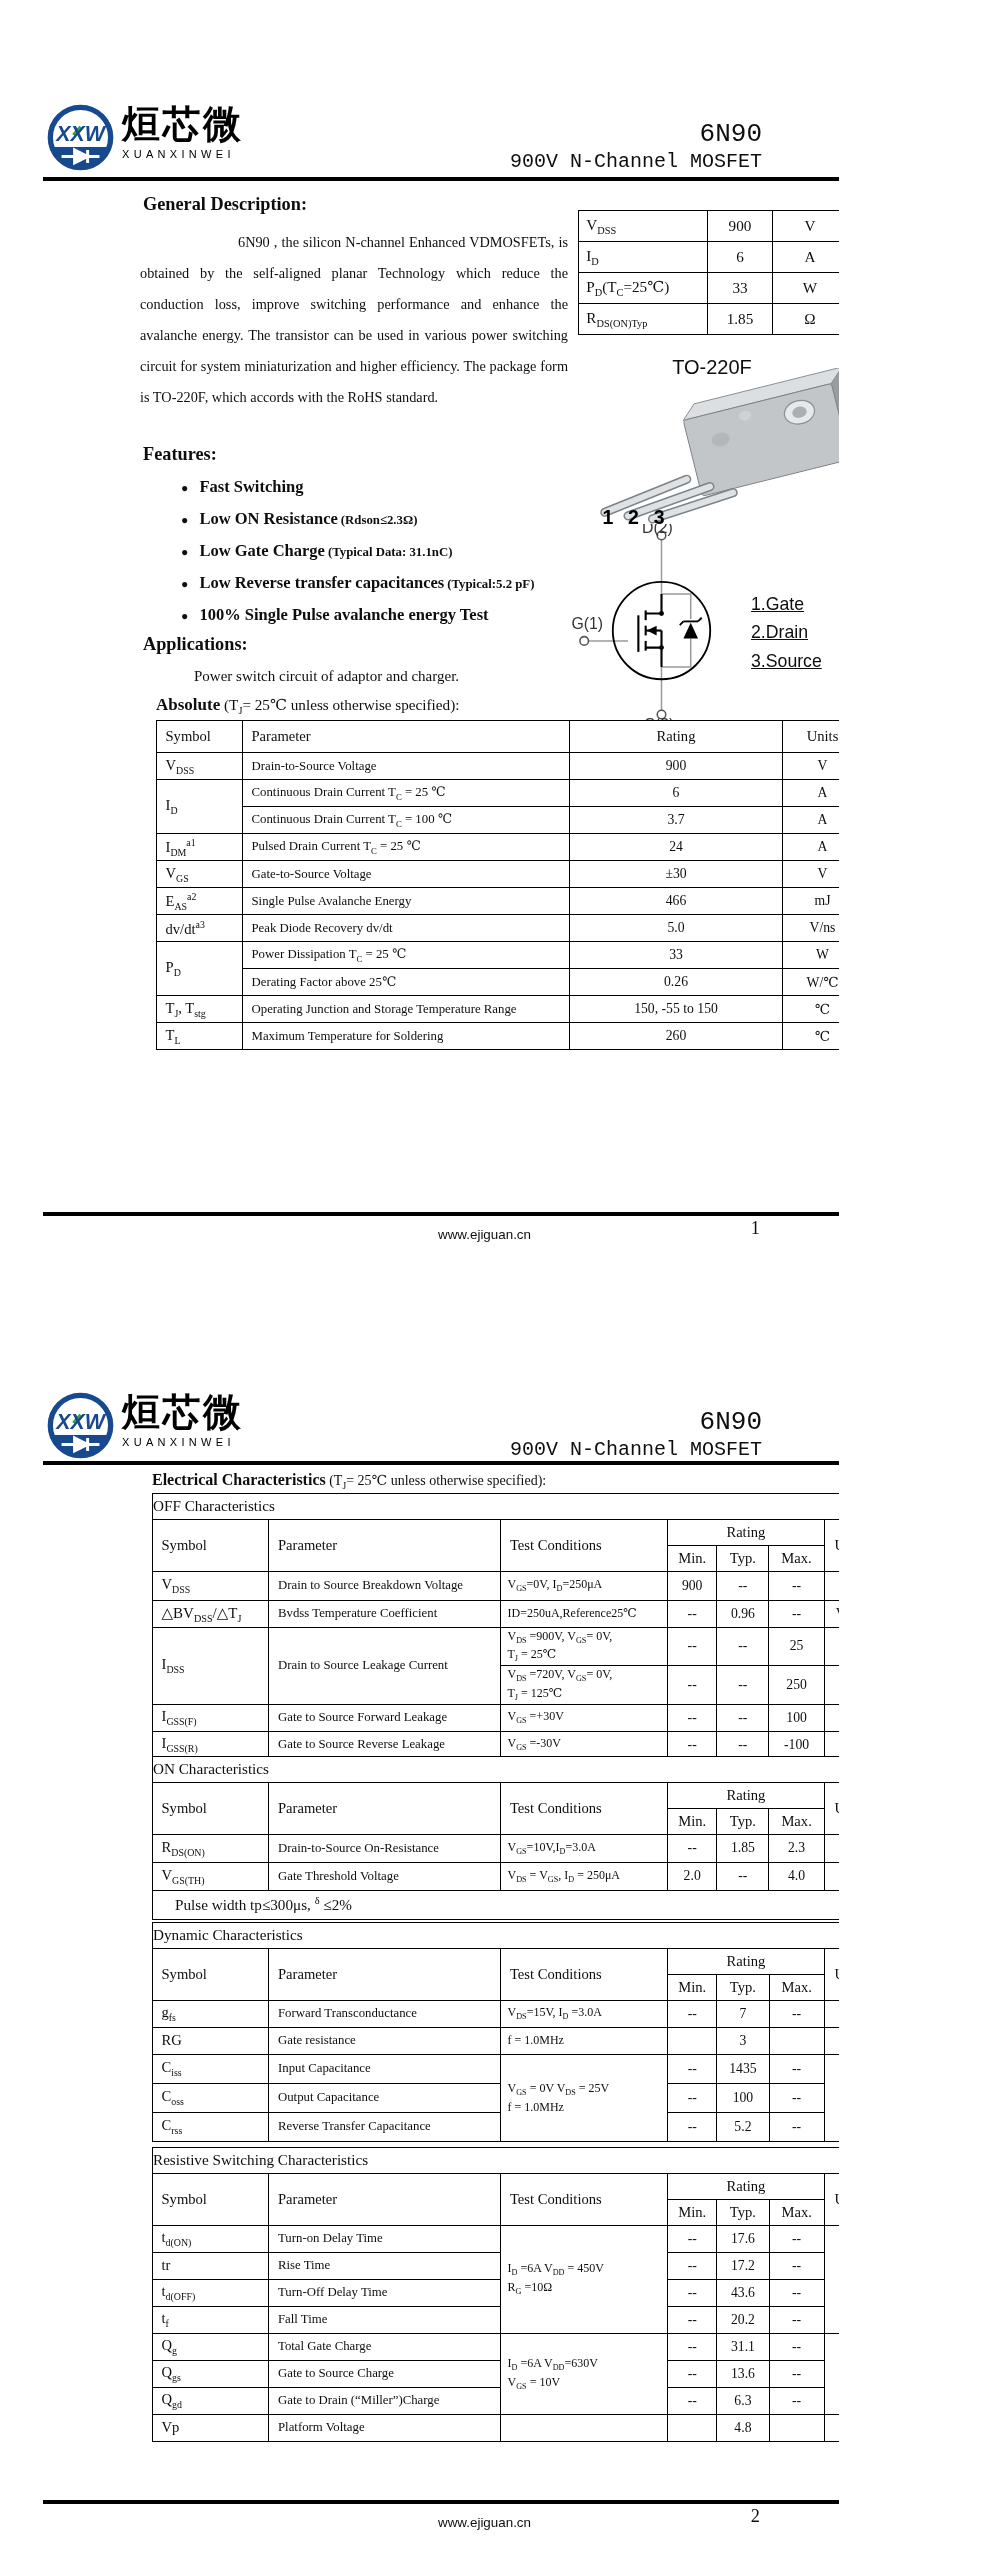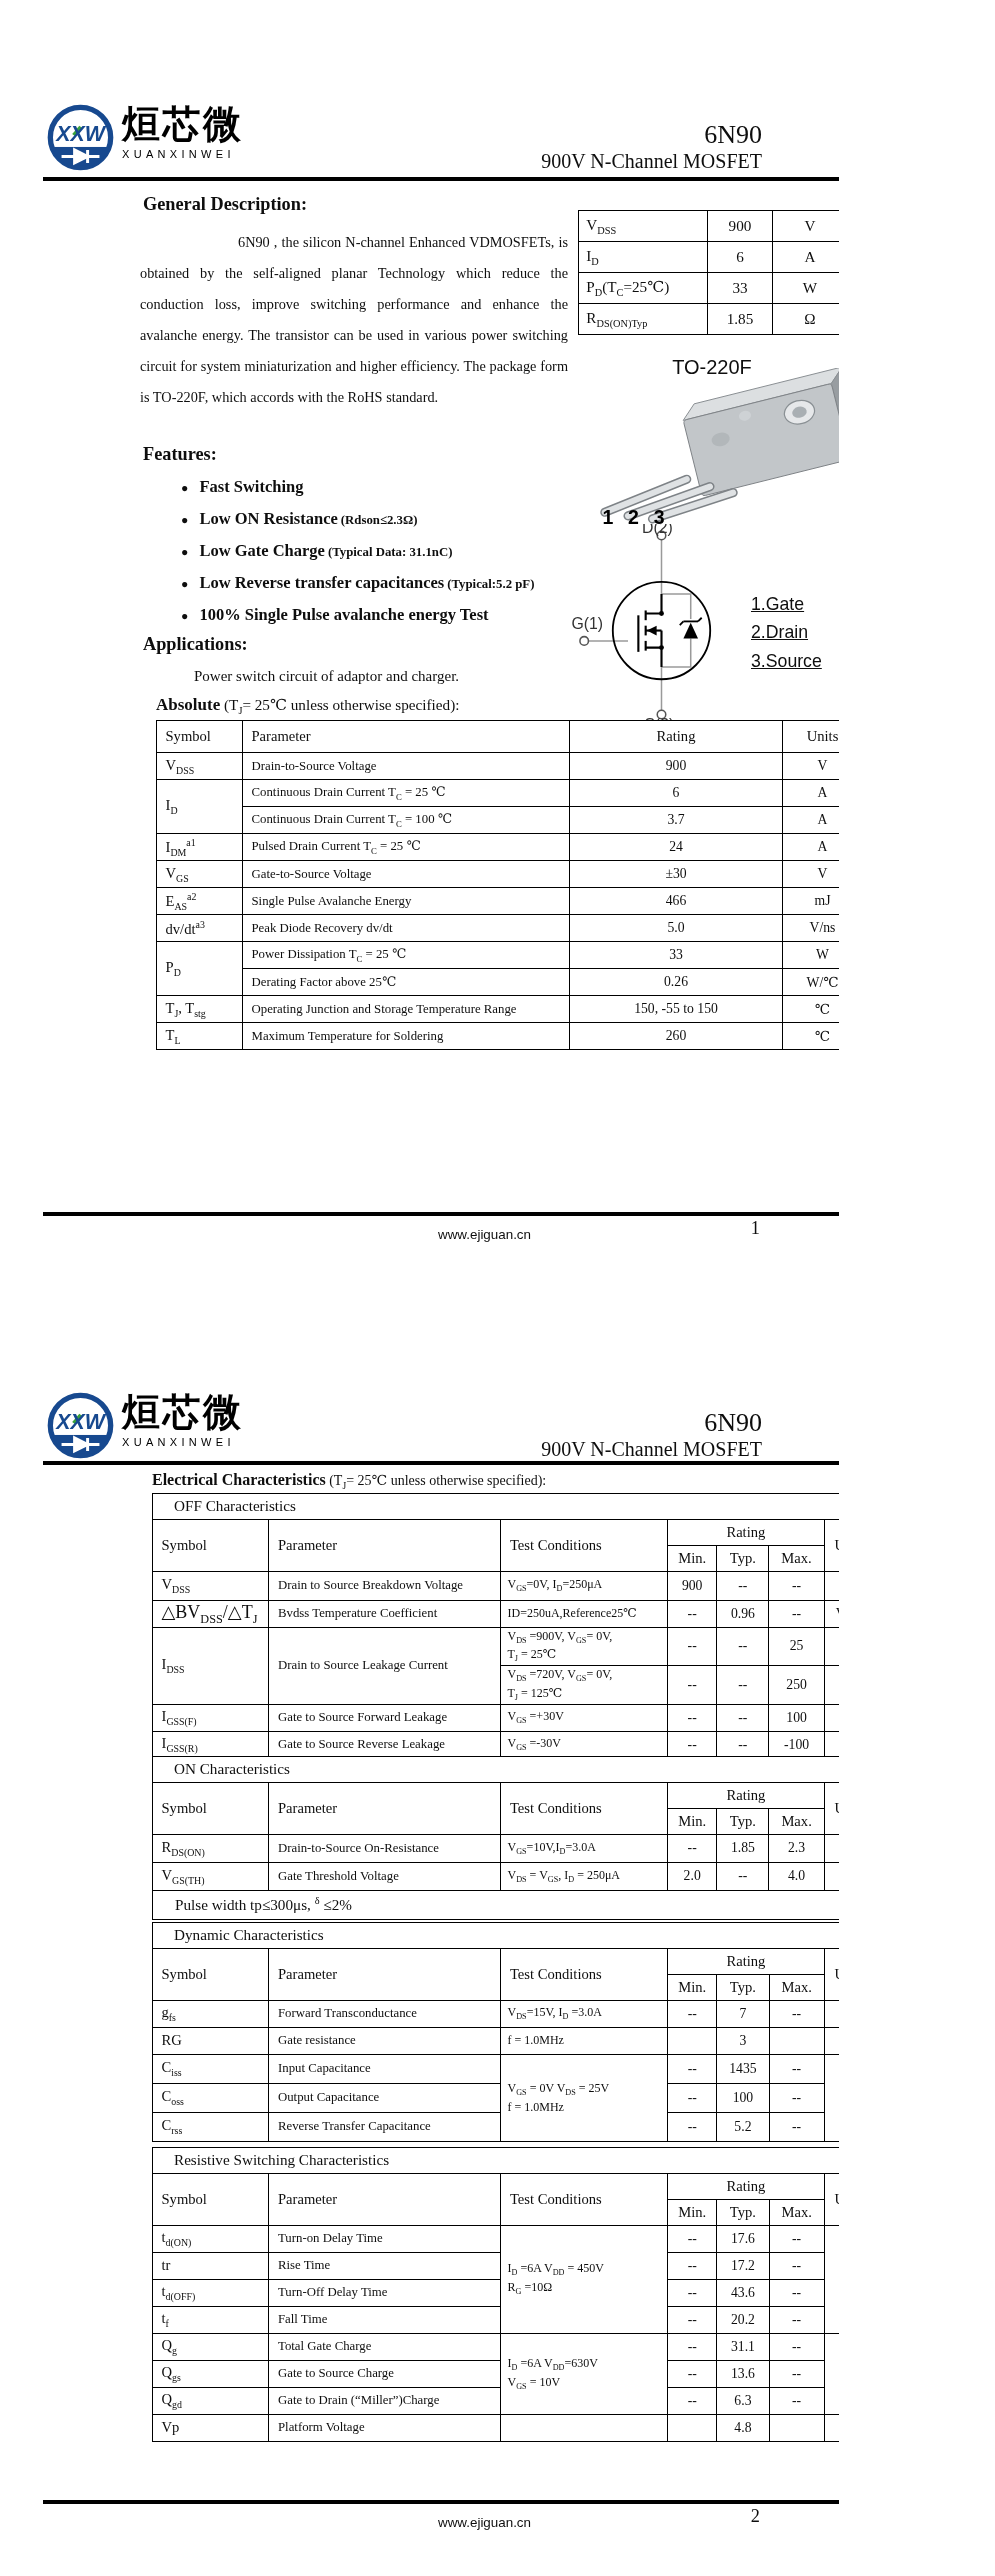--- a/index.html
+++ b/index.html
@@ -11,21 +11,21 @@
   *{margin:0;padding:0;box-sizing:border-box;}
   body{width:995px;background:#ffffff;color:var(--ink);font-family:var(--serif);}
   .page{position:relative;width:839px;height:1288px;background:#fff;overflow:hidden;}
   .rule{position:absolute;left:43px;width:883px;height:3.7px;background:#000;}
   
   .logo{position:absolute;left:45px;top:102px;display:flex;align-items:flex-start;}
   .logo svg{width:71px;height:71px;flex:0 0 auto;}
   .brand{margin-left:6.1px;}
   .brand-cn{font-family:var(--sans);font-weight:700;font-size:38px;line-height:44px;letter-spacing:2.4px;color:#000;}
   .brand-en{font-family:var(--sans);font-size:11px;letter-spacing:4.3px;color:#000;margin-top:2.4px;}
-  .part-block{position:absolute;right:77px;top:120px;text-align:right;font-family:Liberation Serif, serif;}
+  .part-block{position:absolute;right:77px;top:120px;text-align:right;font-family:Liberation Mono, monospace;}
   .part{font-size:26px;line-height:29px;}
   .subtitle{font-size:20px;line-height:25.6px;}
   
   .h1{position:absolute;font-weight:700;font-size:18.3px;}
   .gd-body{position:absolute;left:140px;top:227px;width:428px;font-size:14.3px;line-height:31px;
            text-align:justify;text-indent:98px;}
   .features{position:absolute;left:181px;top:477px;width:427px;list-style:none;}
   .features li{display:flex;align-items:baseline;margin-bottom:11px;line-height:20px;}
   .bullet{flex:0 0 auto;font-size:12.2px;margin-right:11px;}
   .bullet::before{content:"●";}
@@ -43,21 +43,21 @@
              font-family:var(--sans);font-size:20px;}
   .pkg-svg{position:absolute;left:567px;top:368px;}
   .mos-svg{position:absolute;left:570px;top:524px;}
   .legend{position:absolute;left:751px;top:594px;font-family:var(--sans);font-size:17.7px;}
   .legend .lrow{display:flex;margin-bottom:7.3px;text-decoration:underline;}
   .legend .lg-name{width:91px;}
   
   table.dt{border-collapse:collapse;table-layout:fixed;background:#fff;border:1.8px solid #000;}
   table.dt td,table.dt th{border:1.2px solid #000;vertical-align:middle;font-weight:400;}
   table.dt tr{height:27px;}
-  .t-title{font-weight:700;font-size:15.2px;text-align:left;padding-left:21px;margin-top:12px;}
+  .t-title{font-weight:700;font-size:15.2px;text-align:left;padding-left:0;margin-top:12px;}
   th.hl{text-align:left;padding-left:8.5px;font-size:14.6px;}
   th.hc{text-align:center;font-size:14.6px;}
   td.sym{padding-left:8.5px;font-size:14.6px;}
   td.par{padding-left:8.5px;font-size:12.8px;}
   td.cond{padding-left:6.1px;font-size:12px;line-height:1.4;white-space:pre-line;}
   td.num,td.unit{text-align:center;font-size:13.7px;}
   td.note{padding-left:22px;font-size:15.2px;}
   sub{font-size:68%;}
   sup{font-size:68%;}
   
@@ -412,21 +412,21 @@
       <tr style="height:29px">
         <td class="sym">V<sub>DSS</sub></td>
         <td class="par">Drain to Source Breakdown Voltage</td>
         <td class="cond">V<sub>GS</sub>=0V, I<sub>D</sub>=250μA</td>
         <td class="num">900</td>
         <td class="num">--</td>
         <td class="num">--</td>
         <td class="unit">V</td>
       </tr>
       <tr>
-        <td class="sym" style="font-size:18px">△BV<sub>DSS</sub>/△T<sub>J</sub></td>
+        <td class="sym" style="font-size:15px">△BV<sub>DSS</sub>/△T<sub>J</sub></td>
         <td class="par">Bvdss Temperature Coefficient</td>
         <td class="cond">ID=250uA,Reference25℃</td>
         <td class="num">--</td>
         <td class="num">0.96</td>
         <td class="num">--</td>
         <td class="unit">V/℃</td>
       </tr>
       <tr style="height:34px">
         <td class="sym" rowspan="2">I<sub>DSS</sub></td>
         <td class="par" rowspan="2">Drain to Source Leakage Current</td>

